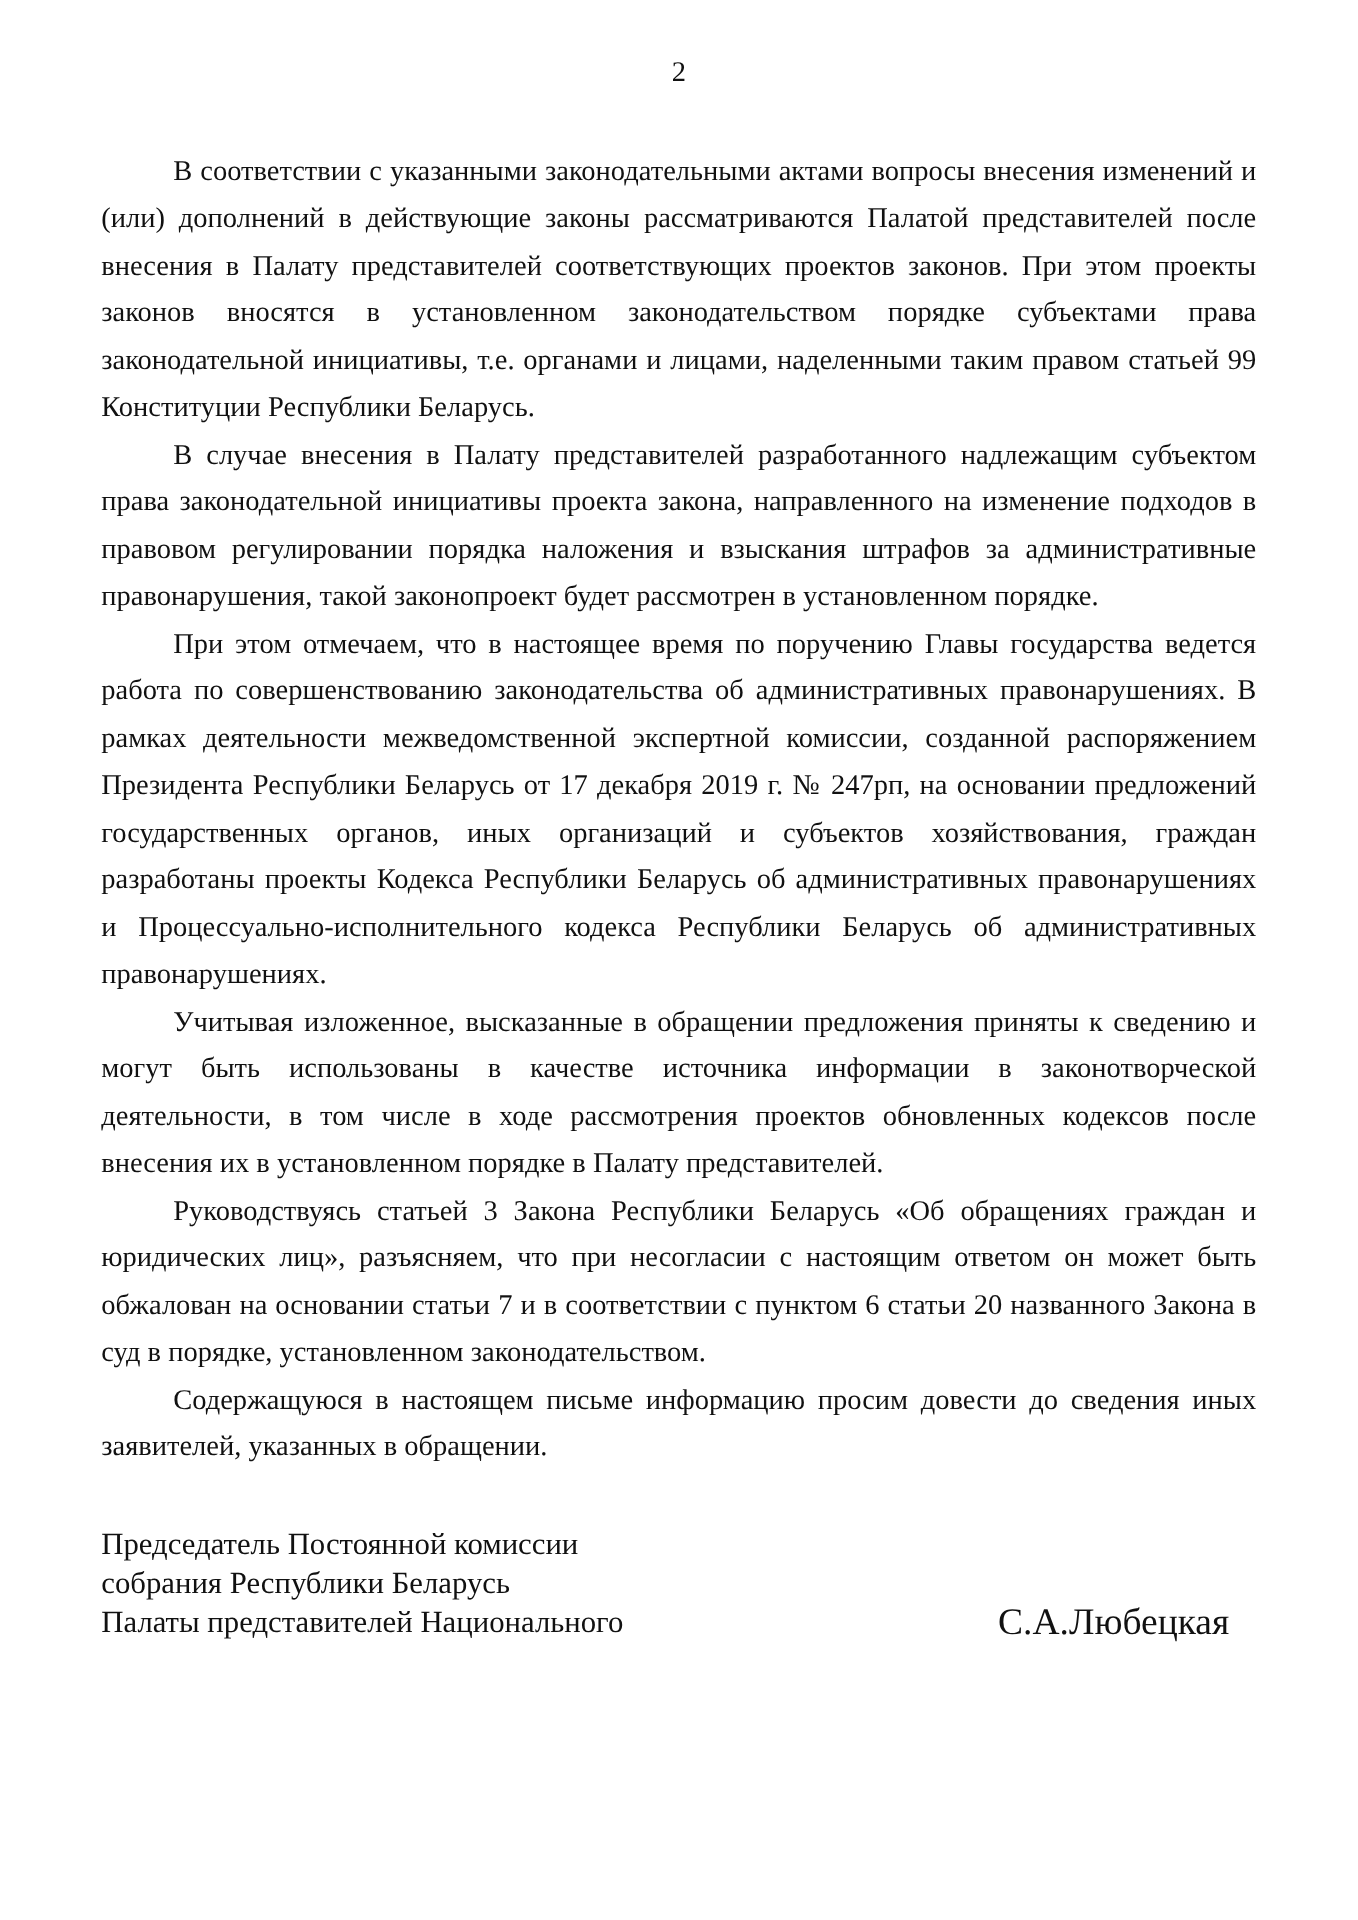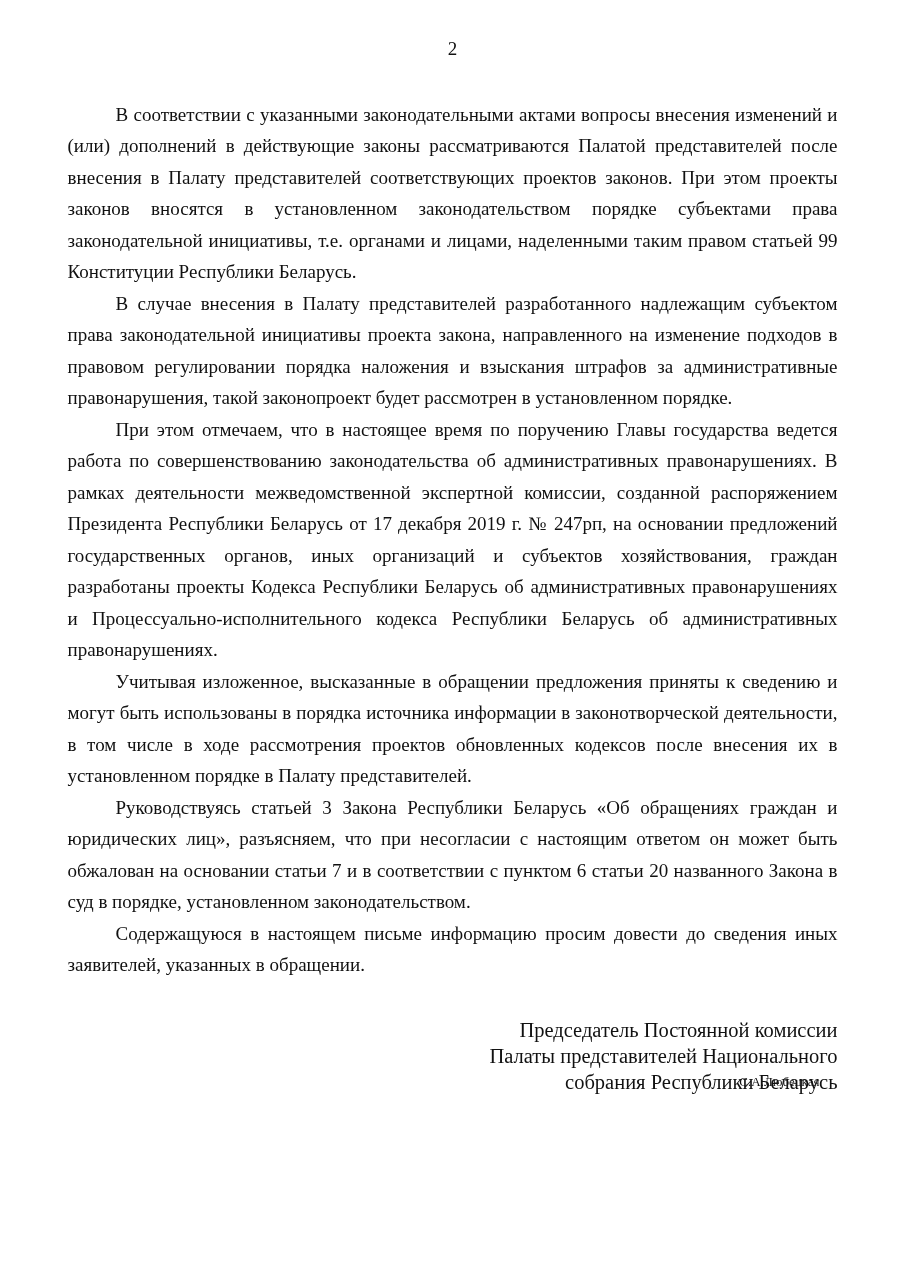--- a/index.html
+++ b/index.html
@@ -39,55 +39,54 @@
     text-indent: 48px;
     margin: 0;
     hyphens: none;
   }
   .signature-block {
     width: 770px;
     margin: 36px auto 0 auto;
     position: relative;
     font-size: 20.5px;
     line-height: 26px;
-    text-align: right;
   }
   .signature-lines {
     display: block;
   }
   .signature-line {
     display: block;
     white-space: nowrap;
   }
   .signature-name {
     position: absolute;
     right: 18px;
     bottom: 0;
-    font-size: 13px;
+    font-size: 25px;
     line-height: 26px;
   }
 </style>
 </head>
 <body>
 
 <div class="page">
 
   <div class="page-number">2</div>
 
   <div class="body-text">
     <p class="para">В соответствии с указанными законодательными актами вопросы внесения изменений и (или) дополнений в действующие законы рассматриваются Палатой представителей после внесения в Палату представителей соответствующих проектов законов. При этом проекты законов вносятся в установленном законодательством порядке субъектами права законодательной инициативы, т.е. органами и лицами, наделенными таким правом статьей 99 Конституции Республики Беларусь.</p>
     <p class="para">В случае внесения в Палату представителей разработанного надлежащим субъектом права законодательной инициативы проекта закона, направленного на изменение подходов в правовом регулировании порядка наложения и взыскания штрафов за административные правонарушения, такой законопроект будет рассмотрен в установленном порядке.</p>
     <p class="para">При этом отмечаем, что в настоящее время по поручению Главы государства ведется работа по совершенствованию законодательства об административных правонарушениях. В рамках деятельности межведомственной экспертной комиссии, созданной распоряжением Президента Республики Беларусь от 17 декабря 2019 г. № 247рп, на основании предложений государственных органов, иных организаций и субъектов хозяйствования, граждан разработаны проекты Кодекса Республики Беларусь об административных правонарушениях и Процессуально-исполнительного кодекса Республики Беларусь об административных правонарушениях.</p>
-    <p class="para">Учитывая изложенное, высказанные в обращении предложения приняты к сведению и могут быть использованы в порядка источника информации в законотворческой деятельности, в том числе в ходе рассмотрения проектов обновленных кодексов после внесения их в установленном порядке в Палату представителей.</p>
+    <p class="para">Учитывая изложенное, высказанные в обращении предложения приняты к сведению и могут быть использованы в качестве источника информации в законотворческой деятельности, в том числе в ходе рассмотрения проектов обновленных кодексов после внесения их в установленном порядке в Палату представителей.</p>
     <p class="para">Руководствуясь статьей 3 Закона Республики Беларусь «Об обращениях граждан и юридических лиц», разъясняем, что при несогласии с настоящим ответом он может быть обжалован на основании статьи 7 и в соответствии с пунктом 6 статьи 20 названного Закона в суд в порядке, установленном законодательством.</p>
     <p class="para">Содержащуюся в настоящем письме информацию просим довести до сведения иных заявителей, указанных в обращении.</p>
   </div>
 
   <div class="signature-block">
     <span class="signature-lines">
       <span class="signature-line">Председатель Постоянной комиссии</span>
+      <span class="signature-line">собрания Республики Беларусь</span>
       <span class="signature-line">Палаты представителей Национального</span>
-      <span class="signature-line">собрания Республики Беларусь</span>
     </span>
     <span class="signature-name">С.А.Любецкая</span>
   </div>
 
 </div>
 
 </body></html>

